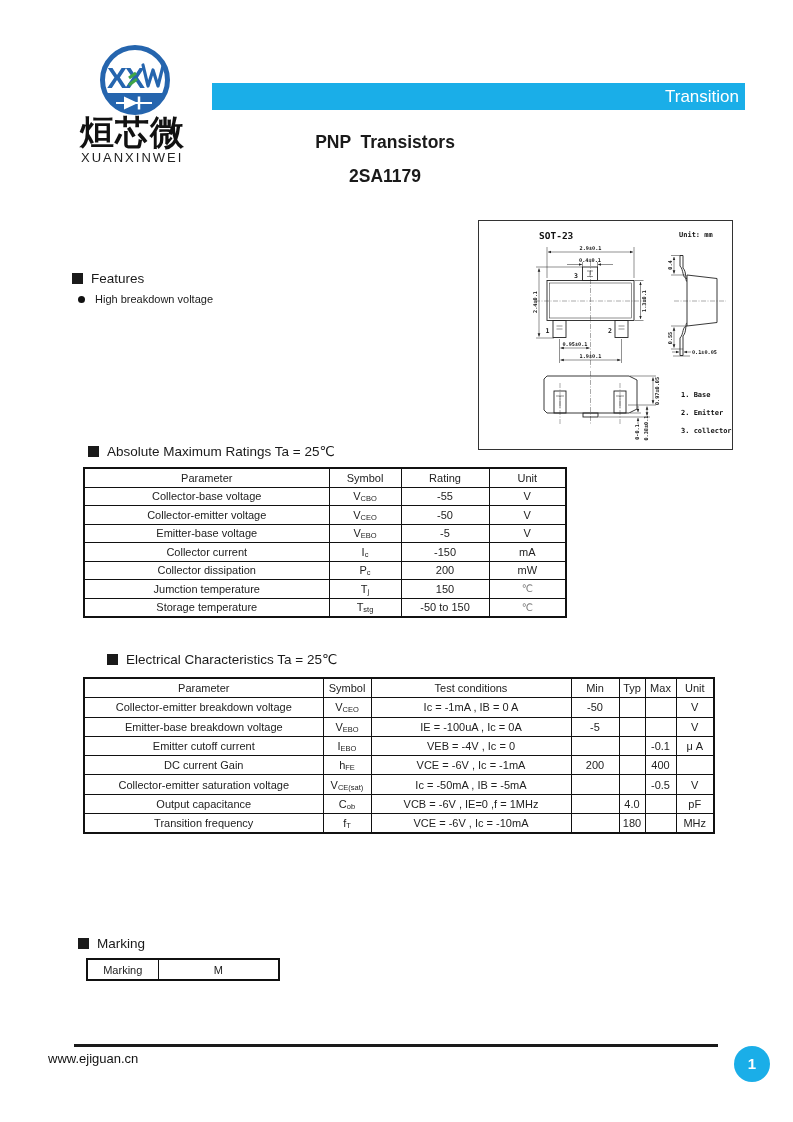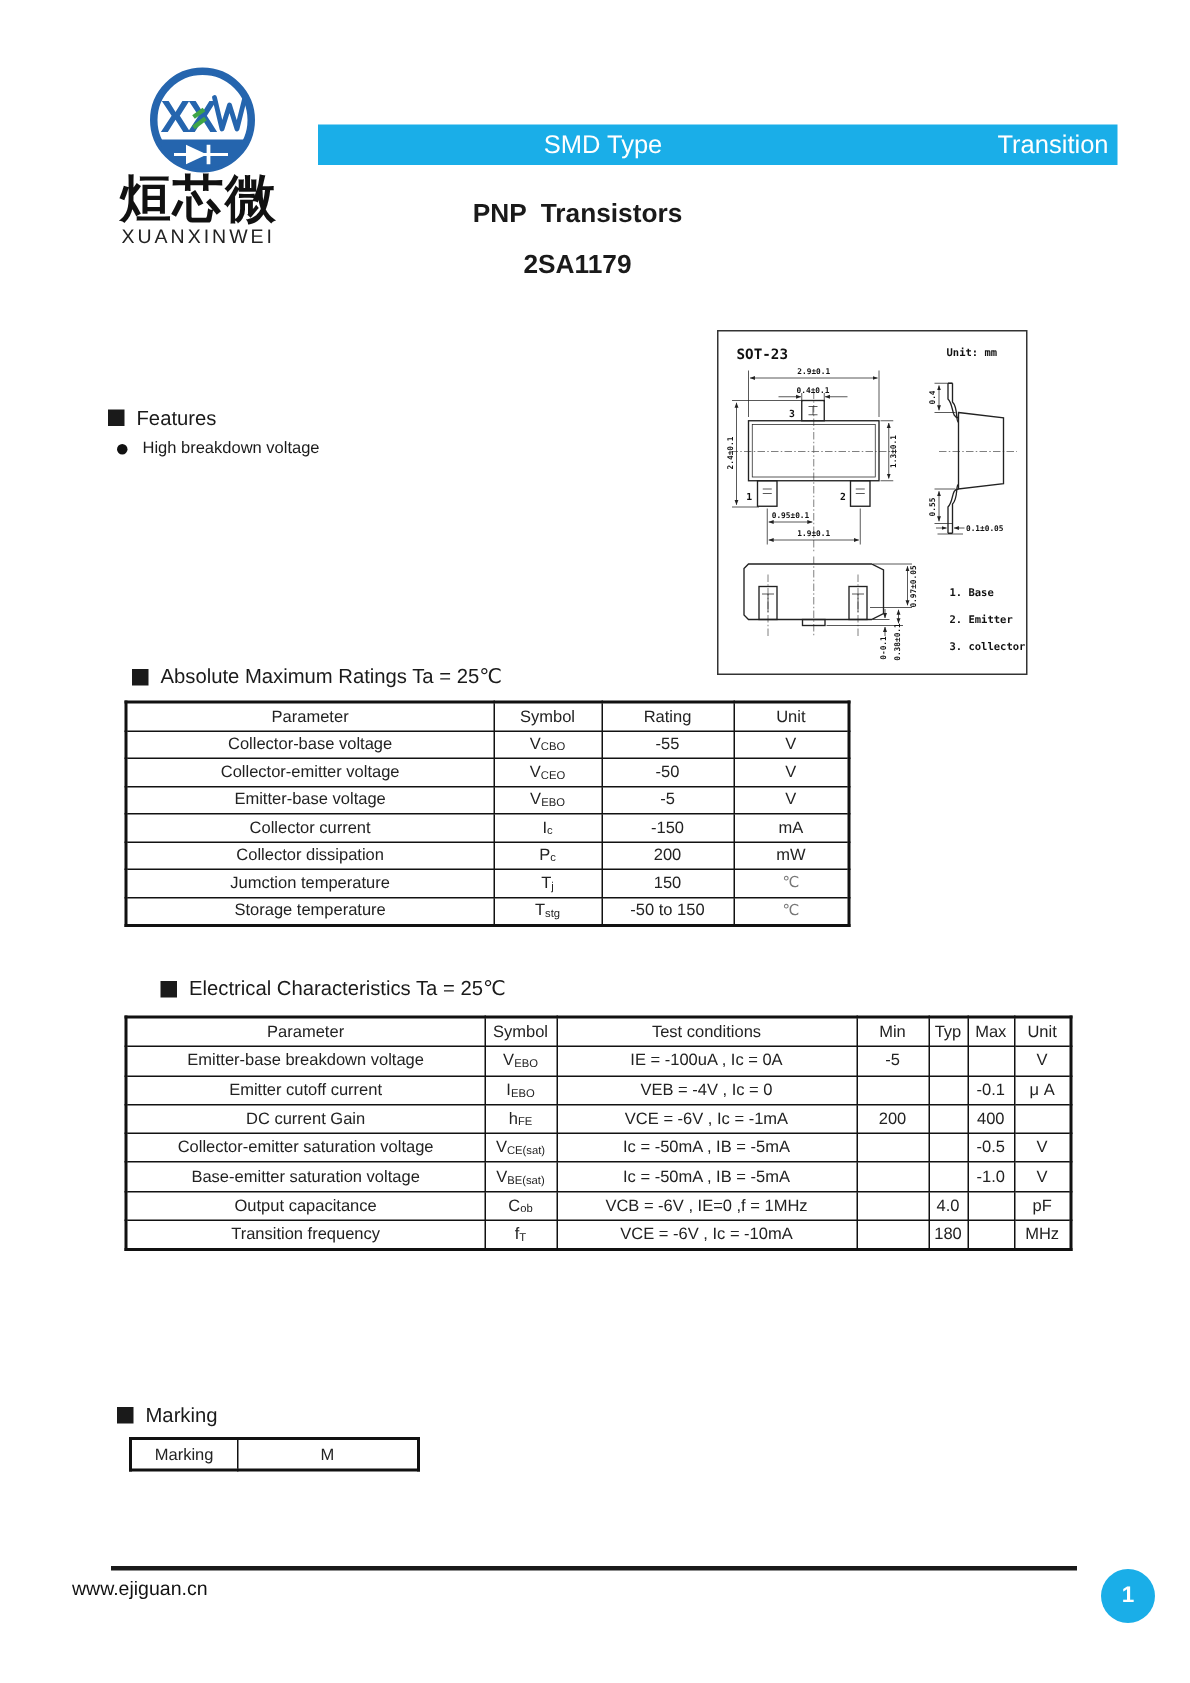--- a/index.html
+++ b/index.html
@@ -23,21 +23,21 @@
   .title2{position:absolute;left:0;top:166px;width:770px;text-align:center;font-size:17.5px;font-weight:700;}
 
   
   .sect{position:absolute;font-size:13.5px;color:#1a1a1a;display:flex;align-items:center;}
   .sq{display:inline-block;width:11px;height:11px;background:#1a1a1a;margin-right:8px;flex:none;}
   .feat-item{position:absolute;left:78px;top:293px;font-size:11px;display:flex;align-items:center;}
   .dot{display:inline-block;width:7px;height:7px;border-radius:50%;background:#111;margin-right:10px;}
   .celsius{font-family:"DejaVu Sans",sans-serif;}
 
   
-  .pkg{position:absolute;left:478px;top:220px;width:205px;height:228px;border:1px solid #333;}
+  .pkg{position:absolute;left:478px;top:220px;width:205px;height:228px;border:1px solid #333;padding-left:48px;}
 
   
   table.dt{border-collapse:collapse;table-layout:fixed;font-size:11px;color:#222;
            border:2px solid #111;}
   table.dt td{border:1.2px solid #111;text-align:center;padding:0;overflow:hidden;white-space:nowrap;}
   table.t1{position:absolute;left:83px;top:467px;width:482px;}
   table.t1 td{height:17.5px;}
   table.t2{position:absolute;left:83px;top:677px;width:630px;}
   table.t2 td{height:18.3px;}
   td.pl{text-align:left;padding-left:5px;}
@@ -79,21 +79,20 @@
     <g>
       <line x1="20" y1="61" x2="56" y2="61" stroke="#ffffff" stroke-width="2"></line>
       <polygon points="28,54.5 28,67.5 42,61" fill="#ffffff"></polygon>
       <line x1="43" y1="54.5" x2="43" y2="67.5" stroke="#ffffff" stroke-width="2.5"></line>
     </g>
   </svg>
   <div class="logo-cn">烜芯微</div>
   <div class="logo-en">XUANXINWEI</div>
 
   <div class="hbar">
-    <span class="smd">SMD Type</span>
     <span class="tr">Transition</span>
   </div>
 
   <div class="title1">PNP  Transistors</div>
   <div class="title2">2SA1179</div>
 
   <div class="sect" style="left:72px;top:271px;">
     <span class="sq"></span>
     <span>Features</span>
   </div>
@@ -311,20 +310,29 @@
         <tr>
       <td>Parameter</td>
       <td>Symbol</td>
       <td>Test conditions</td>
       <td>Min</td>
       <td>Typ</td>
       <td>Max</td>
       <td>Unit</td>
     </tr>
     <tr>
+      <td class="pl">Collector-emitter breakdown voltage</td>
+      <td><span>V</span><sub class="ss">CEO</sub></td>
+      <td class="cond">Ic = -1mA ,  IB = 0 A</td>
+      <td>-50</td>
+      <td></td>
+      <td></td>
+      <td>V</td>
+    </tr>
+    <tr>
       <td class="pl">Emitter-base breakdown voltage</td>
       <td><span>V</span><sub class="ss">EBO</sub></td>
       <td class="cond">IE = -100uA , Ic = 0A</td>
       <td>-5</td>
       <td></td>
       <td></td>
       <td>V</td>
     </tr>
     <tr>
       <td class="pl">Emitter cutoff current</td>
@@ -344,29 +352,20 @@
       <td>400</td>
       <td></td>
     </tr>
     <tr>
       <td class="pl">Collector-emitter saturation voltage</td>
       <td><span>V</span><sub class="ss">CE(sat)</sub></td>
       <td class="cond">Ic = -50mA , IB = -5mA</td>
       <td></td>
       <td></td>
       <td>-0.5</td>
-      <td>V</td>
-    </tr>
-    <tr>
-      <td class="pl">Base-emitter saturation voltage</td>
-      <td><span>V</span><sub class="ss">BE(sat)</sub></td>
-      <td class="cond">Ic = -50mA , IB = -5mA</td>
-      <td></td>
-      <td></td>
-      <td>-1.0</td>
       <td>V</td>
     </tr>
     <tr>
       <td class="pl">Output capacitance</td>
       <td><span>C</span><sub class="ss">ob</sub></td>
       <td class="cond">VCB = -6V , IE=0 ,f = 1MHz</td>
       <td></td>
       <td>4.0</td>
       <td></td>
       <td>pF</td>

